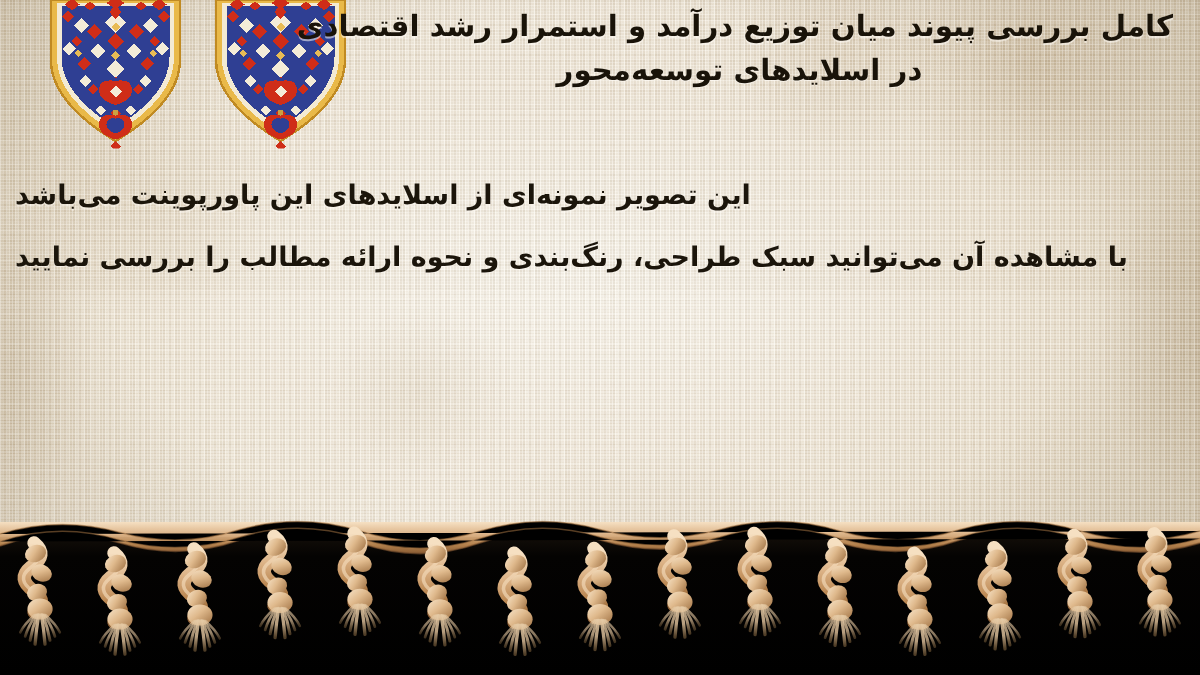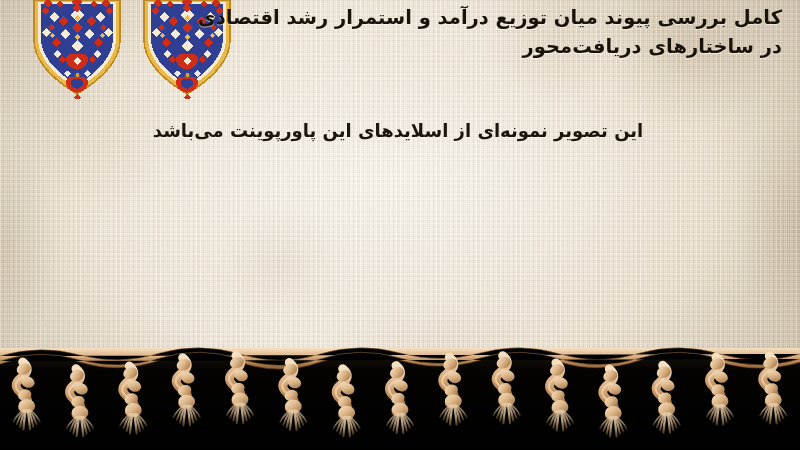--- a/index.html
+++ b/index.html
@@ -81,36 +81,36 @@
     width: 230px;
     height: 105px;
   }
 
   
   .title-block {
     position: absolute;
     top: 4px;
     right: 18px;
     width: 578px;
-    text-align: right;
+    text-align: center;
     color: #191309;
     font-size: 19.5px;
     font-weight: 700;
     line-height: 1.48;
     letter-spacing: 0px;
     text-shadow: 0 1px 0 rgba(255,252,245,0.55);
   }
   .title-line { display: block; white-space: nowrap; }
 
   .body-block {
     position: absolute;
     top: 110px;
     right: 14px;
     width: 776px;
-    text-align: center;
+    text-align: left;
     color: #1b150b;
     font-size: 18px;
     font-weight: 700;
     line-height: 2.28;
     text-shadow: 0 1px 0 rgba(255,252,245,0.5);
   }
   .body-line { display: block; white-space: nowrap; }
 
   
   .fringe {
@@ -213,25 +213,26 @@
       </g>
       <g>
         <use href="#medallion" x="128" y="40"></use>
         <use href="#pendant" x="173" y="58"></use>
       </g>
     </svg>
   </div>
 
   <div class="title-block">
     <span class="title-line">کامل بررسی پیوند میان توزیع درآمد و استمرار رشد اقتصادی</span>
-    <span class="title-line">در ساختارهای دریافت‌محور</span>
+    <span class="title-line">در اسلایدهای توسعه‌محور</span>
   </div>
 
   <div class="body-block">
     <span class="body-line">این تصویر نمونه‌ای از اسلایدهای این پاورپوینت می‌باشد</span>
+    <span class="body-line">با مشاهده آن می‌توانید سبک طراحی، رنگ‌بندی و نحوه ارائه مطالب را بررسی نمایید</span>
   </div>
 
   <div class="fringe">
     <svg id="fringe-svg" width="800" height="108" viewBox="0 0 800 108" xmlns="http://www.w3.org/2000/svg" preserveAspectRatio="none">
       <defs>
         <linearGradient id="ropeGrad" x1="0" y1="0" x2="0" y2="1">
           <stop offset="0%" stop-color="#f6e0c2"></stop>
           <stop offset="38%" stop-color="#dcb387"></stop>
           <stop offset="72%" stop-color="#b9854f"></stop>
           <stop offset="100%" stop-color="#8e6036"></stop>

